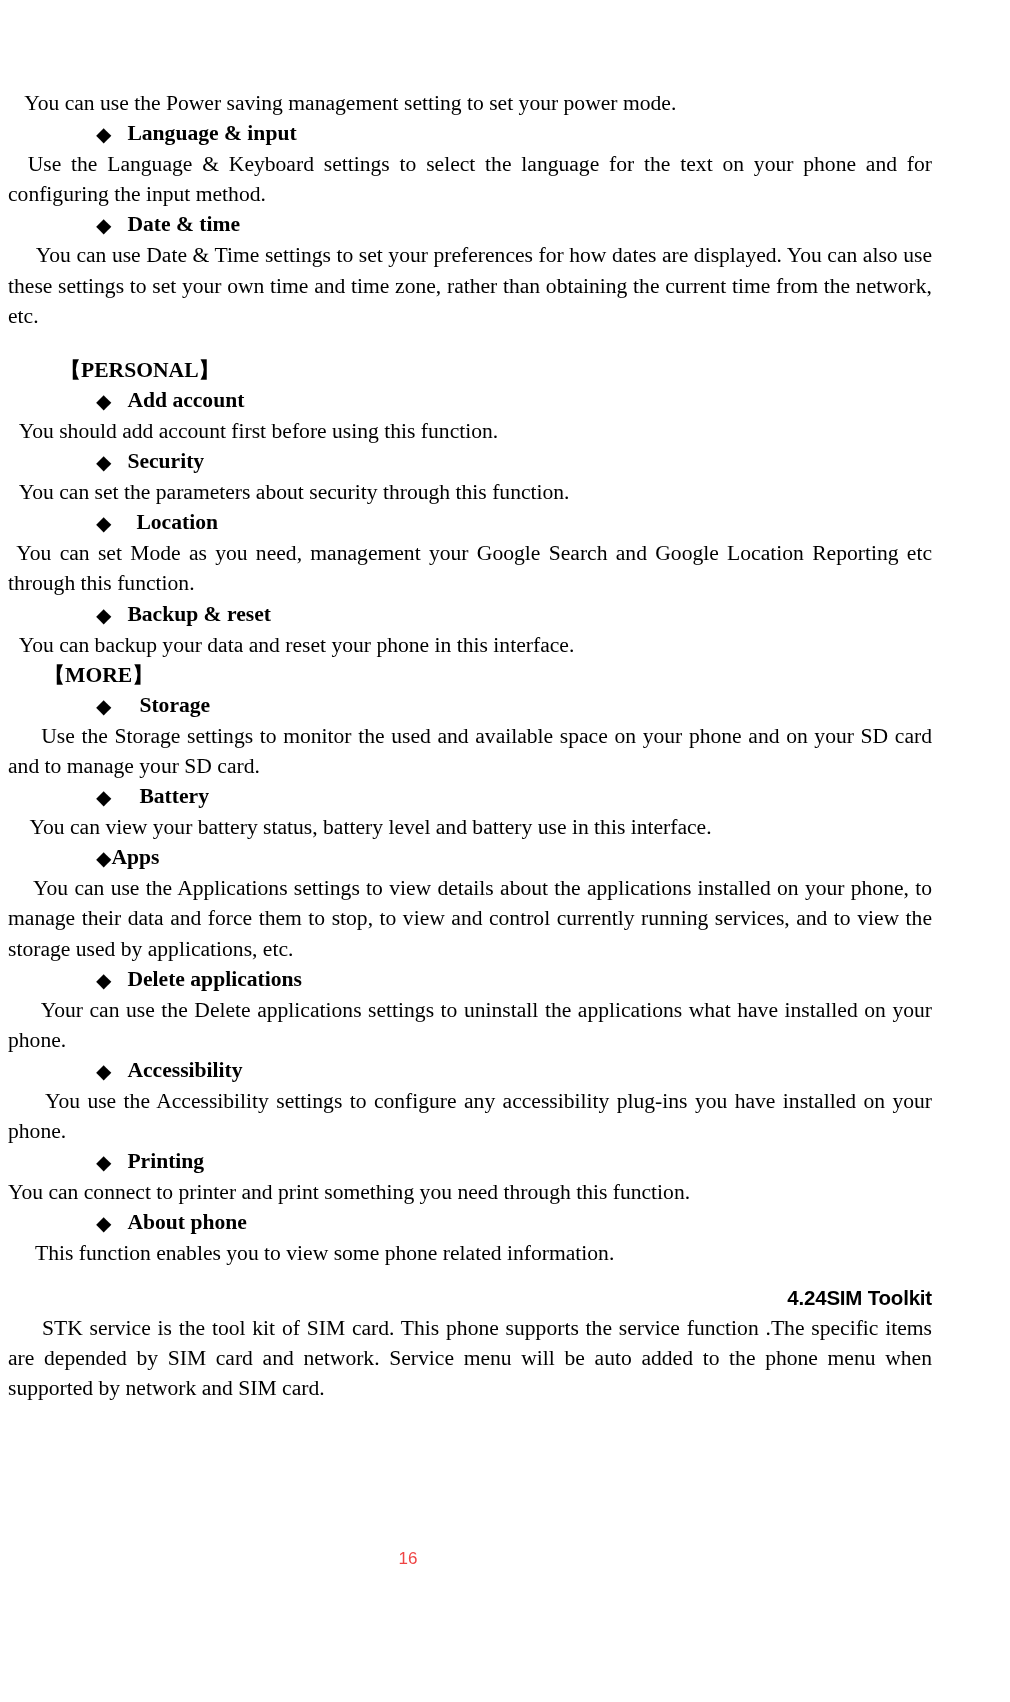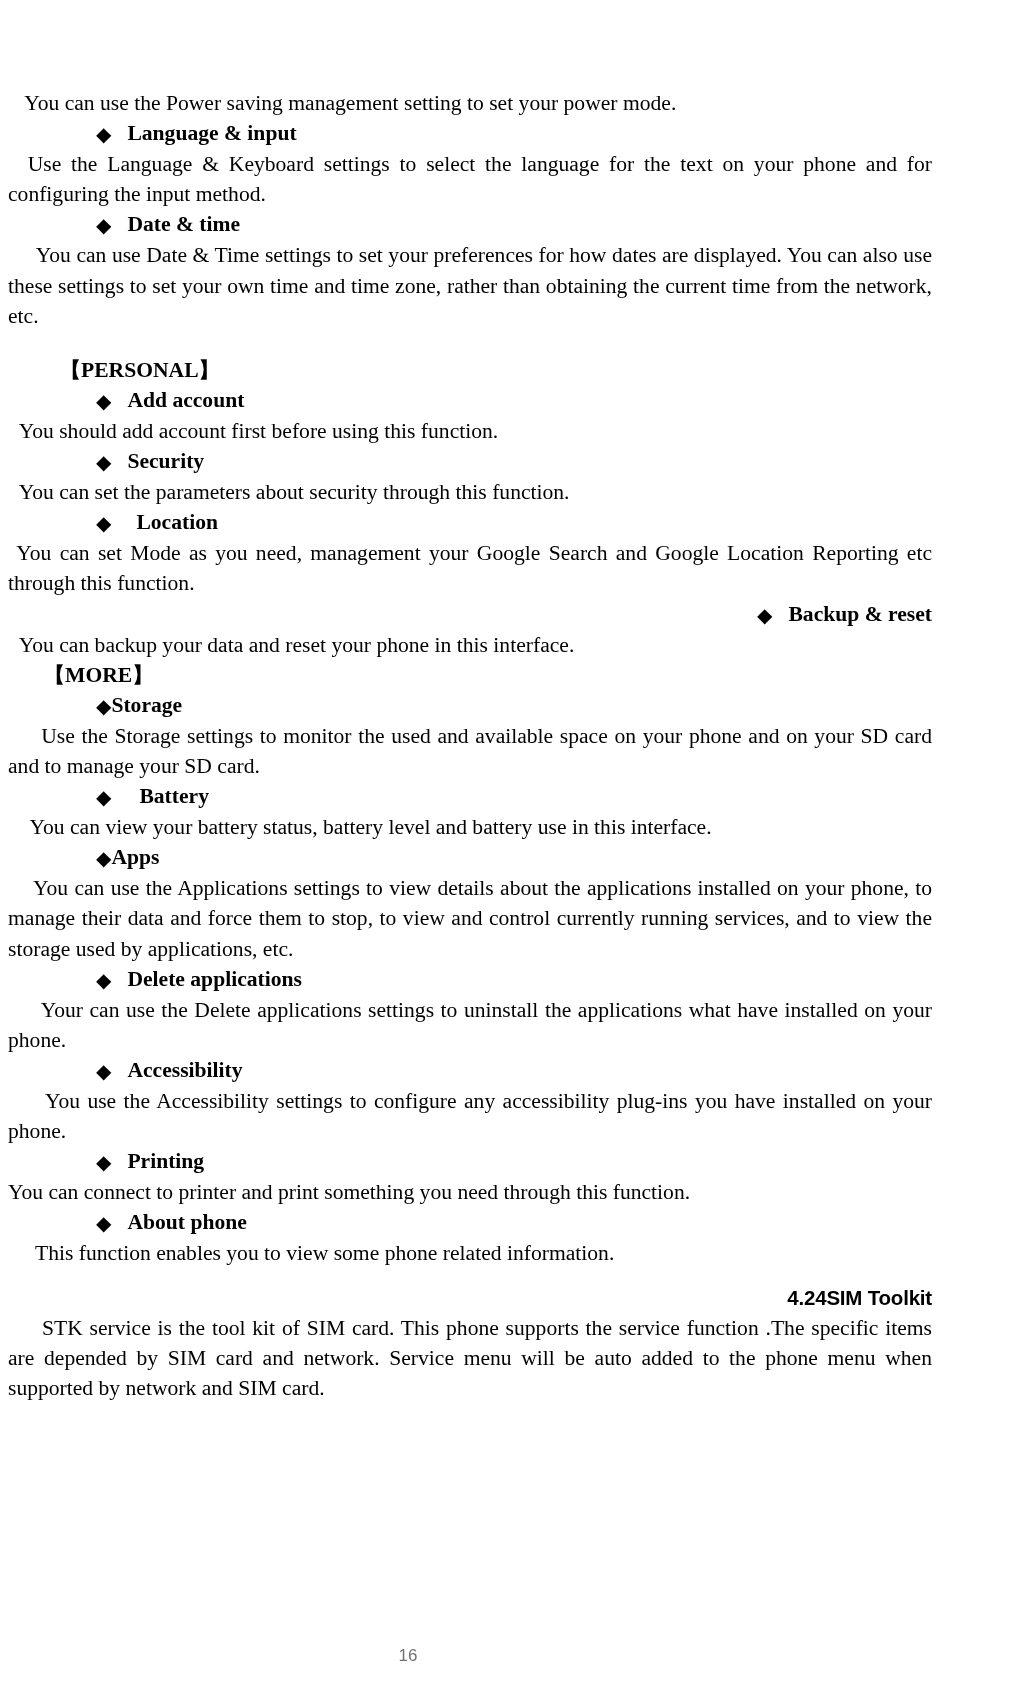--- a/index.html
+++ b/index.html
@@ -83,50 +83,50 @@
     line-height: 30px;
     font-weight: bold;
     font-family: "Liberation Sans", "DejaVu Sans", sans-serif;
     text-align: right;
     letter-spacing: -0.2px;
   }
   
   .page-number {
     position: absolute;
     left: 0;
-    top: 1646px;
+    top: 1549px;
     width: 816px;
     text-align: center;
     font-family: "Liberation Sans", "DejaVu Sans", sans-serif;
     font-size: 17px;
     line-height: 20px;
-    color: #737373;
+    color: #ef4444;
   }
 </style>
 </head>
 <body>
 
 <div class="page">
   <div class="flow" id="flow">
       <p class="body">   You can use the Power saving management setting to set your power mode.</p>
       <p class="bullet" style="padding-left: 88px;"><span class="diamond">◆</span><span class="blabel" style="margin-left: 16px;">Language &amp; input</span></p>
       <p class="body">  Use the Language &amp; Keyboard settings to select the language for the text on your phone and for configuring the input method.</p>
       <p class="bullet" style="padding-left: 88px;"><span class="diamond">◆</span><span class="blabel" style="margin-left: 16px;">Date &amp; time</span></p>
       <p class="body">     You can use Date &amp; Time settings to set your preferences for how dates are displayed. You can also use these settings to set your own time and time zone, rather than obtaining the current time from the network, etc.</p>
       <p class="group" style="padding-left: 52px; margin-top: 24px;"><span class="bracket">【</span><span>PERSONAL</span><span class="bracket">】</span></p>
       <p class="bullet" style="padding-left: 88px;"><span class="diamond">◆</span><span class="blabel" style="margin-left: 16px;">Add account</span></p>
       <p class="body">  You should add account first before using this function.</p>
       <p class="bullet" style="padding-left: 88px;"><span class="diamond">◆</span><span class="blabel" style="margin-left: 16px;">Security</span></p>
       <p class="body">  You can set the parameters about security through this function.</p>
       <p class="bullet" style="padding-left: 88px;"><span class="diamond">◆</span><span class="blabel" style="margin-left: 25px;">Location</span></p>
       <p class="body"> You can set Mode as you need, management your Google Search and Google Location Reporting etc through this function.</p>
-      <p class="bullet" style="padding-left: 88px; text-align: right;"><span class="diamond">◆</span><span class="blabel" style="margin-left: 16px;">Backup &amp; reset</span></p>
+      <p class="bullet" style="padding-left: 88px;"><span class="diamond">◆</span><span class="blabel" style="margin-left: 16px;">Backup &amp; reset</span></p>
       <p class="body">  You can backup your data and reset your phone in this interface.</p>
       <p class="group" style="padding-left: 36px;"><span class="bracket">【</span><span>MORE</span><span class="bracket">】</span></p>
-      <p class="bullet" style="padding-left: 88px;"><span class="diamond">◆</span><span class="blabel" style="">Storage</span></p>
+      <p class="bullet" style="padding-left: 88px;"><span class="diamond">◆</span><span class="blabel" style="margin-left: 28px;">Storage</span></p>
       <p class="body">     Use the Storage settings to monitor the used and available space on your phone and on your SD card and to manage your SD card.</p>
       <p class="bullet" style="padding-left: 88px;"><span class="diamond">◆</span><span class="blabel" style="margin-left: 28px;">Battery</span></p>
       <p class="body">    You can view your battery status, battery level and battery use in this interface.</p>
       <p class="bullet" style="padding-left: 88px;"><span class="diamond">◆</span><span class="blabel" style="">Apps</span></p>
       <p class="body">    You can use the Applications settings to view details about the applications installed on your phone, to manage their data and force them to stop, to view and control currently running services, and to view the storage used by applications, etc.</p>
       <p class="bullet" style="padding-left: 88px;"><span class="diamond">◆</span><span class="blabel" style="margin-left: 16px;">Delete applications</span></p>
       <p class="body">     Your can use the Delete applications settings to uninstall the applications what have installed on your phone.</p>
       <p class="bullet" style="padding-left: 88px;"><span class="diamond">◆</span><span class="blabel" style="margin-left: 16px;">Accessibility</span></p>
       <p class="body">     You use the Accessibility settings to configure any accessibility plug-ins you have installed on your phone.</p>
       <p class="bullet" style="padding-left: 88px;"><span class="diamond">◆</span><span class="blabel" style="margin-left: 16px;">Printing</span></p>

